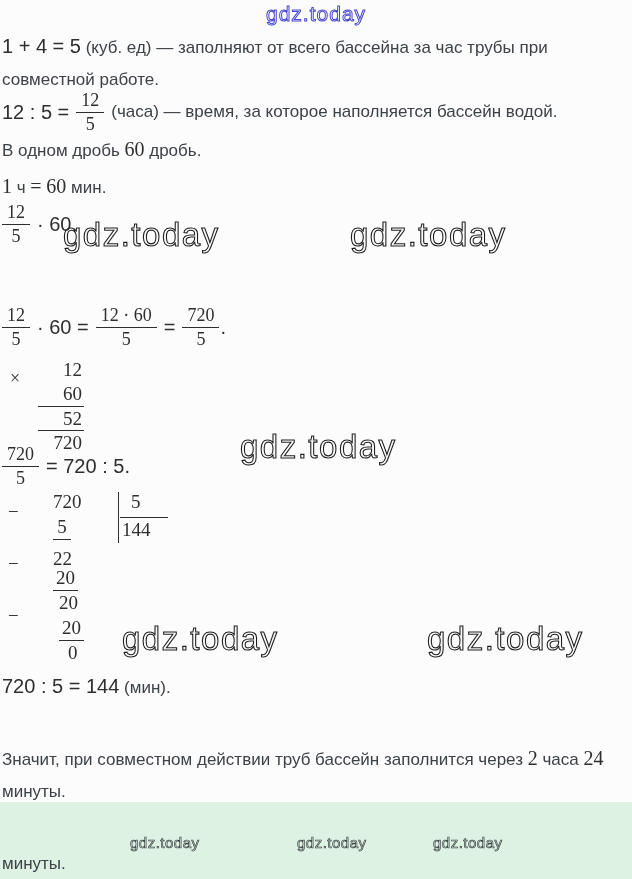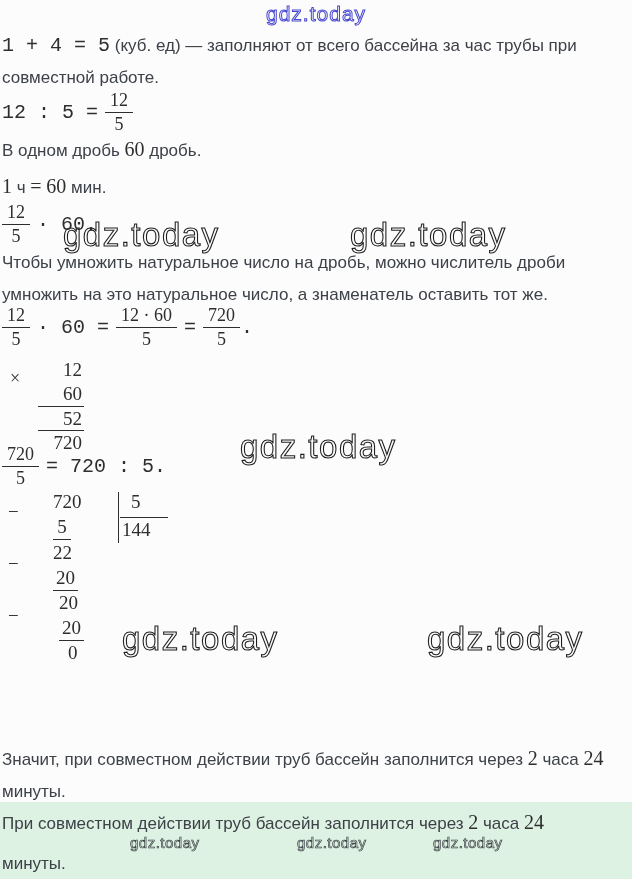--- a/index.html
+++ b/index.html
@@ -5,21 +5,21 @@
   :root{
     --page-bg:#fcfcfc; --text:#3d4148; --math:#2e2e2e;
     --answer-bg:#def2e3; --wm-blue:#4747d1; --wm-dark:#1e1e1e;
   }
   *{box-sizing:border-box;}
   html,body{margin:0;padding:0;}
   body{width:632px;height:879px;background:var(--page-bg);overflow:hidden;}
   .page{position:relative;width:632px;height:788px;
         font-family:"Liberation Sans",sans-serif;font-size:17px;color:var(--text);}
   .para{position:absolute;left:2px;margin:0;line-height:32px;}
-  .math{font-family:Liberation Mono, monospace;font-size:20px;color:var(--math);}
+  .math{font-family:Liberation Sans, sans-serif;font-size:20px;color:var(--math);}
   .mnum{font-family:"Liberation Serif","DejaVu Serif",serif;font-size:20px;color:var(--math);}
   .eqline{position:absolute;left:2px;display:flex;align-items:center;gap:7px;height:48px;}
   .frac{display:inline-block;text-align:center;font-family:"Liberation Serif","DejaVu Serif",serif;
         font-size:18px;line-height:21px;color:var(--math);vertical-align:middle;}
   .frac .num{display:block;border-bottom:1.5px solid var(--math);padding:0 5px 1px;}
   .frac .den{display:block;padding:1px 5px 0;}
   
   .wm{position:absolute;font-family:"Liberation Sans",sans-serif;white-space:nowrap;pointer-events:none;}
   .wm-top{font-size:21px;letter-spacing:1px;color:transparent;-webkit-text-stroke:1px var(--wm-blue);}
   .wm-big{font-size:33px;letter-spacing:1.5px;color:transparent;-webkit-text-stroke:1.1px var(--wm-dark);}
@@ -59,20 +59,21 @@
     <span class="math">1 + 4 = 5</span>
     <span>(куб. ед) — заполняют от всего бассейна за час трубы при совместной работе.</span>
   </p>
 
   <div class="eqline" style="top:88px">
     <span class="math">12 : 5 =</span>
     <span class="frac">
       <span class="num">12</span>
       <span class="den">5</span>
     </span>
+    <span>(часа) — время, за которое наполняется бассейн водой.</span>
   </div>
 
   <p class="para" style="top:137px;line-height:24px">
     <span>В одном дробь</span>
     <span class="mnum">60</span>
     <span>дробь.</span>
   </p>
 
   <p class="para" style="top:174px;line-height:24px">
     <span class="mnum">1</span>
@@ -83,21 +84,20 @@
   </p>
 
   <div class="eqline" style="top:200px">
     <span class="frac">
       <span class="num">12</span>
       <span class="den">5</span>
     </span>
     <span class="math">· 60.</span>
   </div>
 
-  <p class="para" style="top:247px;width:612px">Чтобы умножить натуральное число на дробь, можно числитель дроби умножить на это натуральное число, а знаменатель оставить тот же.</p>
 
   <div class="eqline" style="top:303px">
     <span class="frac">
       <span class="num">12</span>
       <span class="den">5</span>
     </span>
     <span class="math">· 60 =</span>
     <span class="frac">
       <span class="num">12 · 60</span>
       <span class="den">5</span>
@@ -129,46 +129,44 @@
   </div>
 
   <div class="division">
     <span style="left:8px;top:12px">−</span>
     <span style="left:53px;top:2px">720</span>
     <span class="vbar"></span>
     <span style="left:131px;top:2px">5</span>
     <span class="hline"></span>
     <span style="left:122px;top:30px">144</span>
     <span class="under" style="left:53px;top:27px;width:18px">5</span>
-    <span style="left:53px;top:53px">22</span>
+    <span style="left:53px;top:59px">22</span>
     <span style="left:8px;top:64px">−</span>
     <span class="under" style="left:53px;top:78px;width:25px">20</span>
     <span style="left:59px;top:103px">20</span>
     <span style="left:8px;top:116px">−</span>
     <span class="under" style="left:59px;top:128px;width:25px">20</span>
     <span style="left:68px;top:153px">0</span>
   </div>
 
+  <p class="para" style="top:673px;line-height:26px">
+    <span class="math">720 : 5 = 144</span>
+    <span>(мин).</span>
+  </p>
 
 
   <p class="para" style="top:742px;width:625px">
     <span>Значит, при совместном действии труб бассейн заполнится через</span>
     <span class="mnum">2</span>
     <span>часа</span>
     <span class="mnum">24</span>
     <br>
     <span>минуты.</span>
   </p>
 
   <div class="answer-box">
-    <div class="l1">
-      <span>При совместном действии труб бассейн заполнится через</span>
-      <span class="mnum">2</span>
-      <span>часа</span>
-      <span class="mnum">24</span>
-    </div>
     <span class="wm wm-small" style="left:130px;top:32px">gdz.today</span>
     <span class="wm wm-small" style="left:297px;top:32px">gdz.today</span>
     <span class="wm wm-small" style="left:433px;top:32px">gdz.today</span>
     <div class="l2">минуты.</div>
   </div>
 
 </div>
 
 </body></html>

